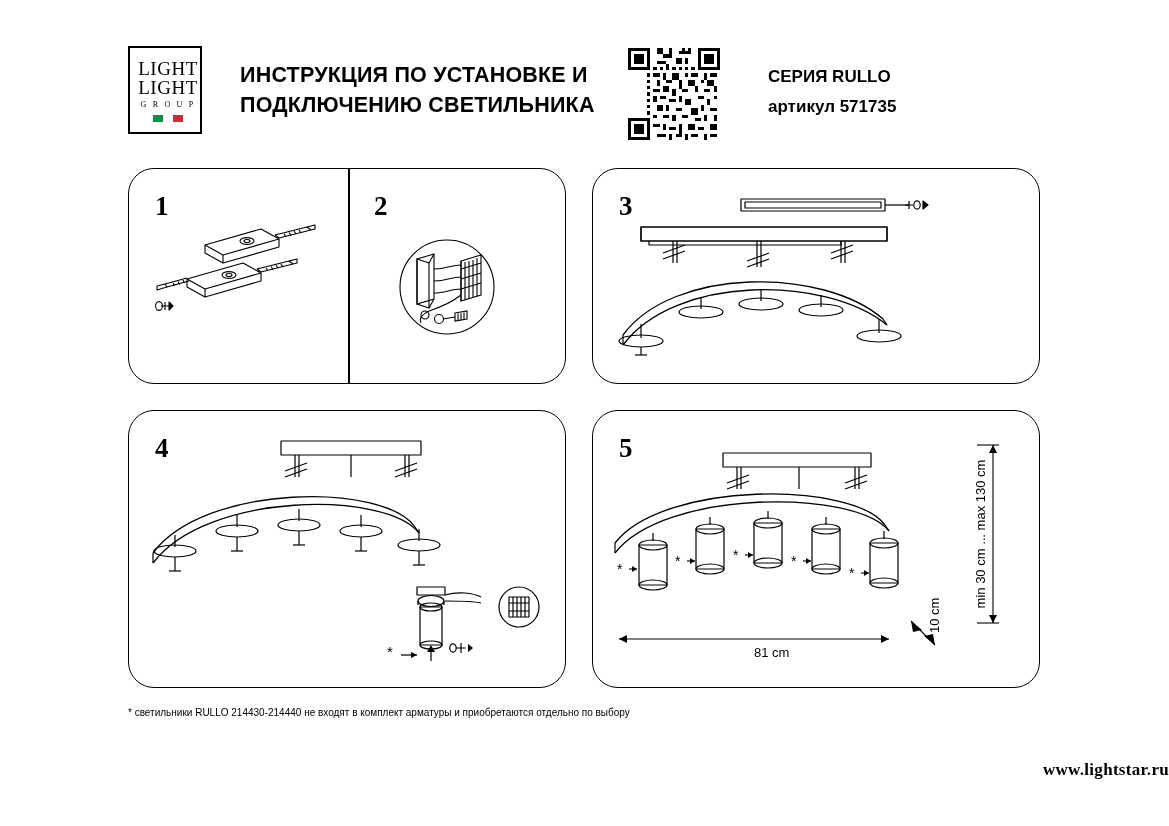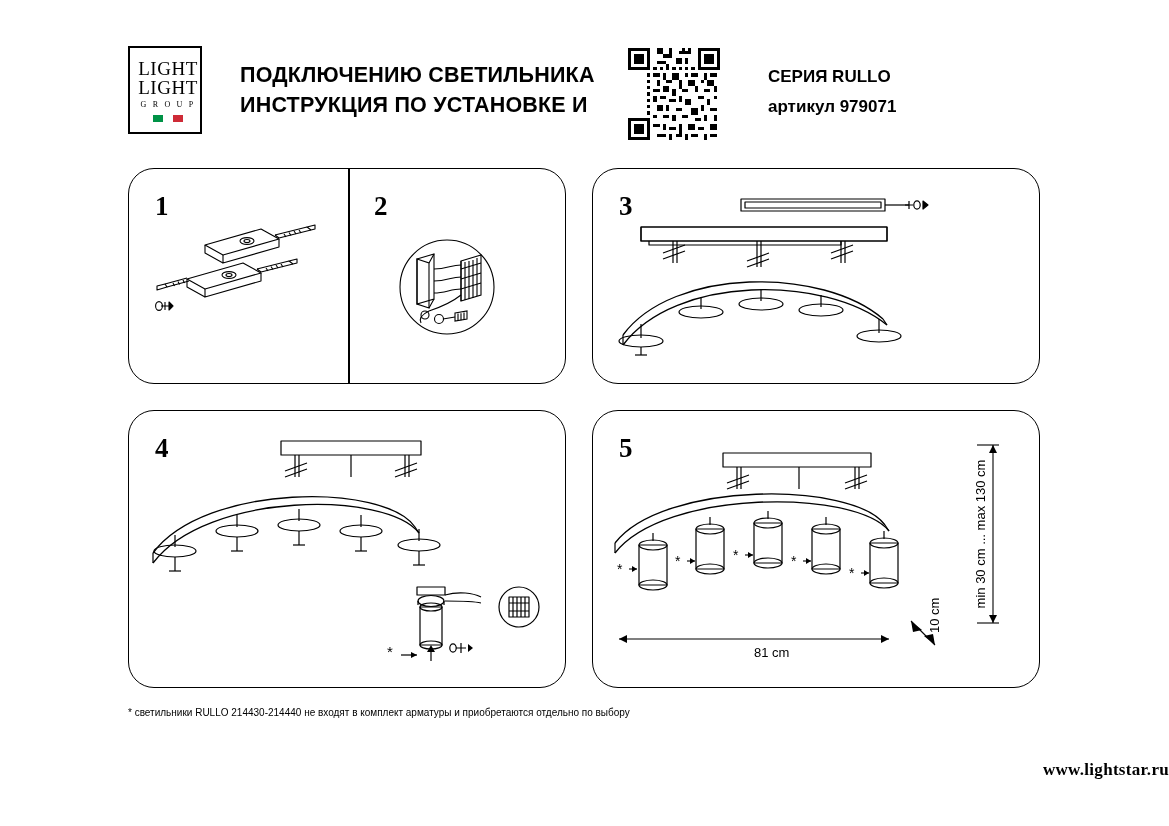--- a/index.html
+++ b/index.html
@@ -142,22 +142,22 @@
       <div class="l2">LIGHT</div>
       <div class="l3">G R O U P</div>
       <div class="flag">
         <i class="g"></i>
           <i class="w"></i>
           <i class="r"></i>
       </div>
     </div>
 
     <div class="title">
+      <div>ИНСТРУКЦИЯ ПО УСТАНОВКЕ И</div>
       <div>ПОДКЛЮЧЕНИЮ СВЕТИЛЬНИКА</div>
-      <div>ИНСТРУКЦИЯ ПО УСТАНОВКЕ И</div>
     </div>
 
     <div class="qr">
       <svg viewBox="0 0 29 29" width="92" height="92" shape-rendering="crispEdges">
         <rect width="29" height="29" fill="#fff"></rect>
         <g fill="#000">
 
           <rect x="0" y="0" width="7" height="1"></rect>
             <rect x="0" y="6" width="7" height="1"></rect>
           <rect x="0" y="0" width="1" height="7"></rect>
@@ -256,21 +256,21 @@
             <rect x="18" y="27" width="1" height="2"></rect>
           <rect x="20" y="27" width="2" height="1"></rect>
             <rect x="24" y="27" width="1" height="2"></rect>
           <rect x="26" y="27" width="2" height="1"></rect>
         </g>
       </svg>
     </div>
 
     <div class="series">
       <div>СЕРИЯ RULLO</div>
-      <div>артикул 979071</div>
+      <div>артикул 571735</div>
     </div>
   </div>
 
   <div class="panel" id="panel1">
     <div class="divider"></div>
     <div class="num" style="left:26px; top:22px;">1</div>
     <div class="num" style="left:245px; top:22px;">2</div>
 
     <div class="svgwrap">
       <svg viewBox="0 0 438 216" width="438" height="216">

